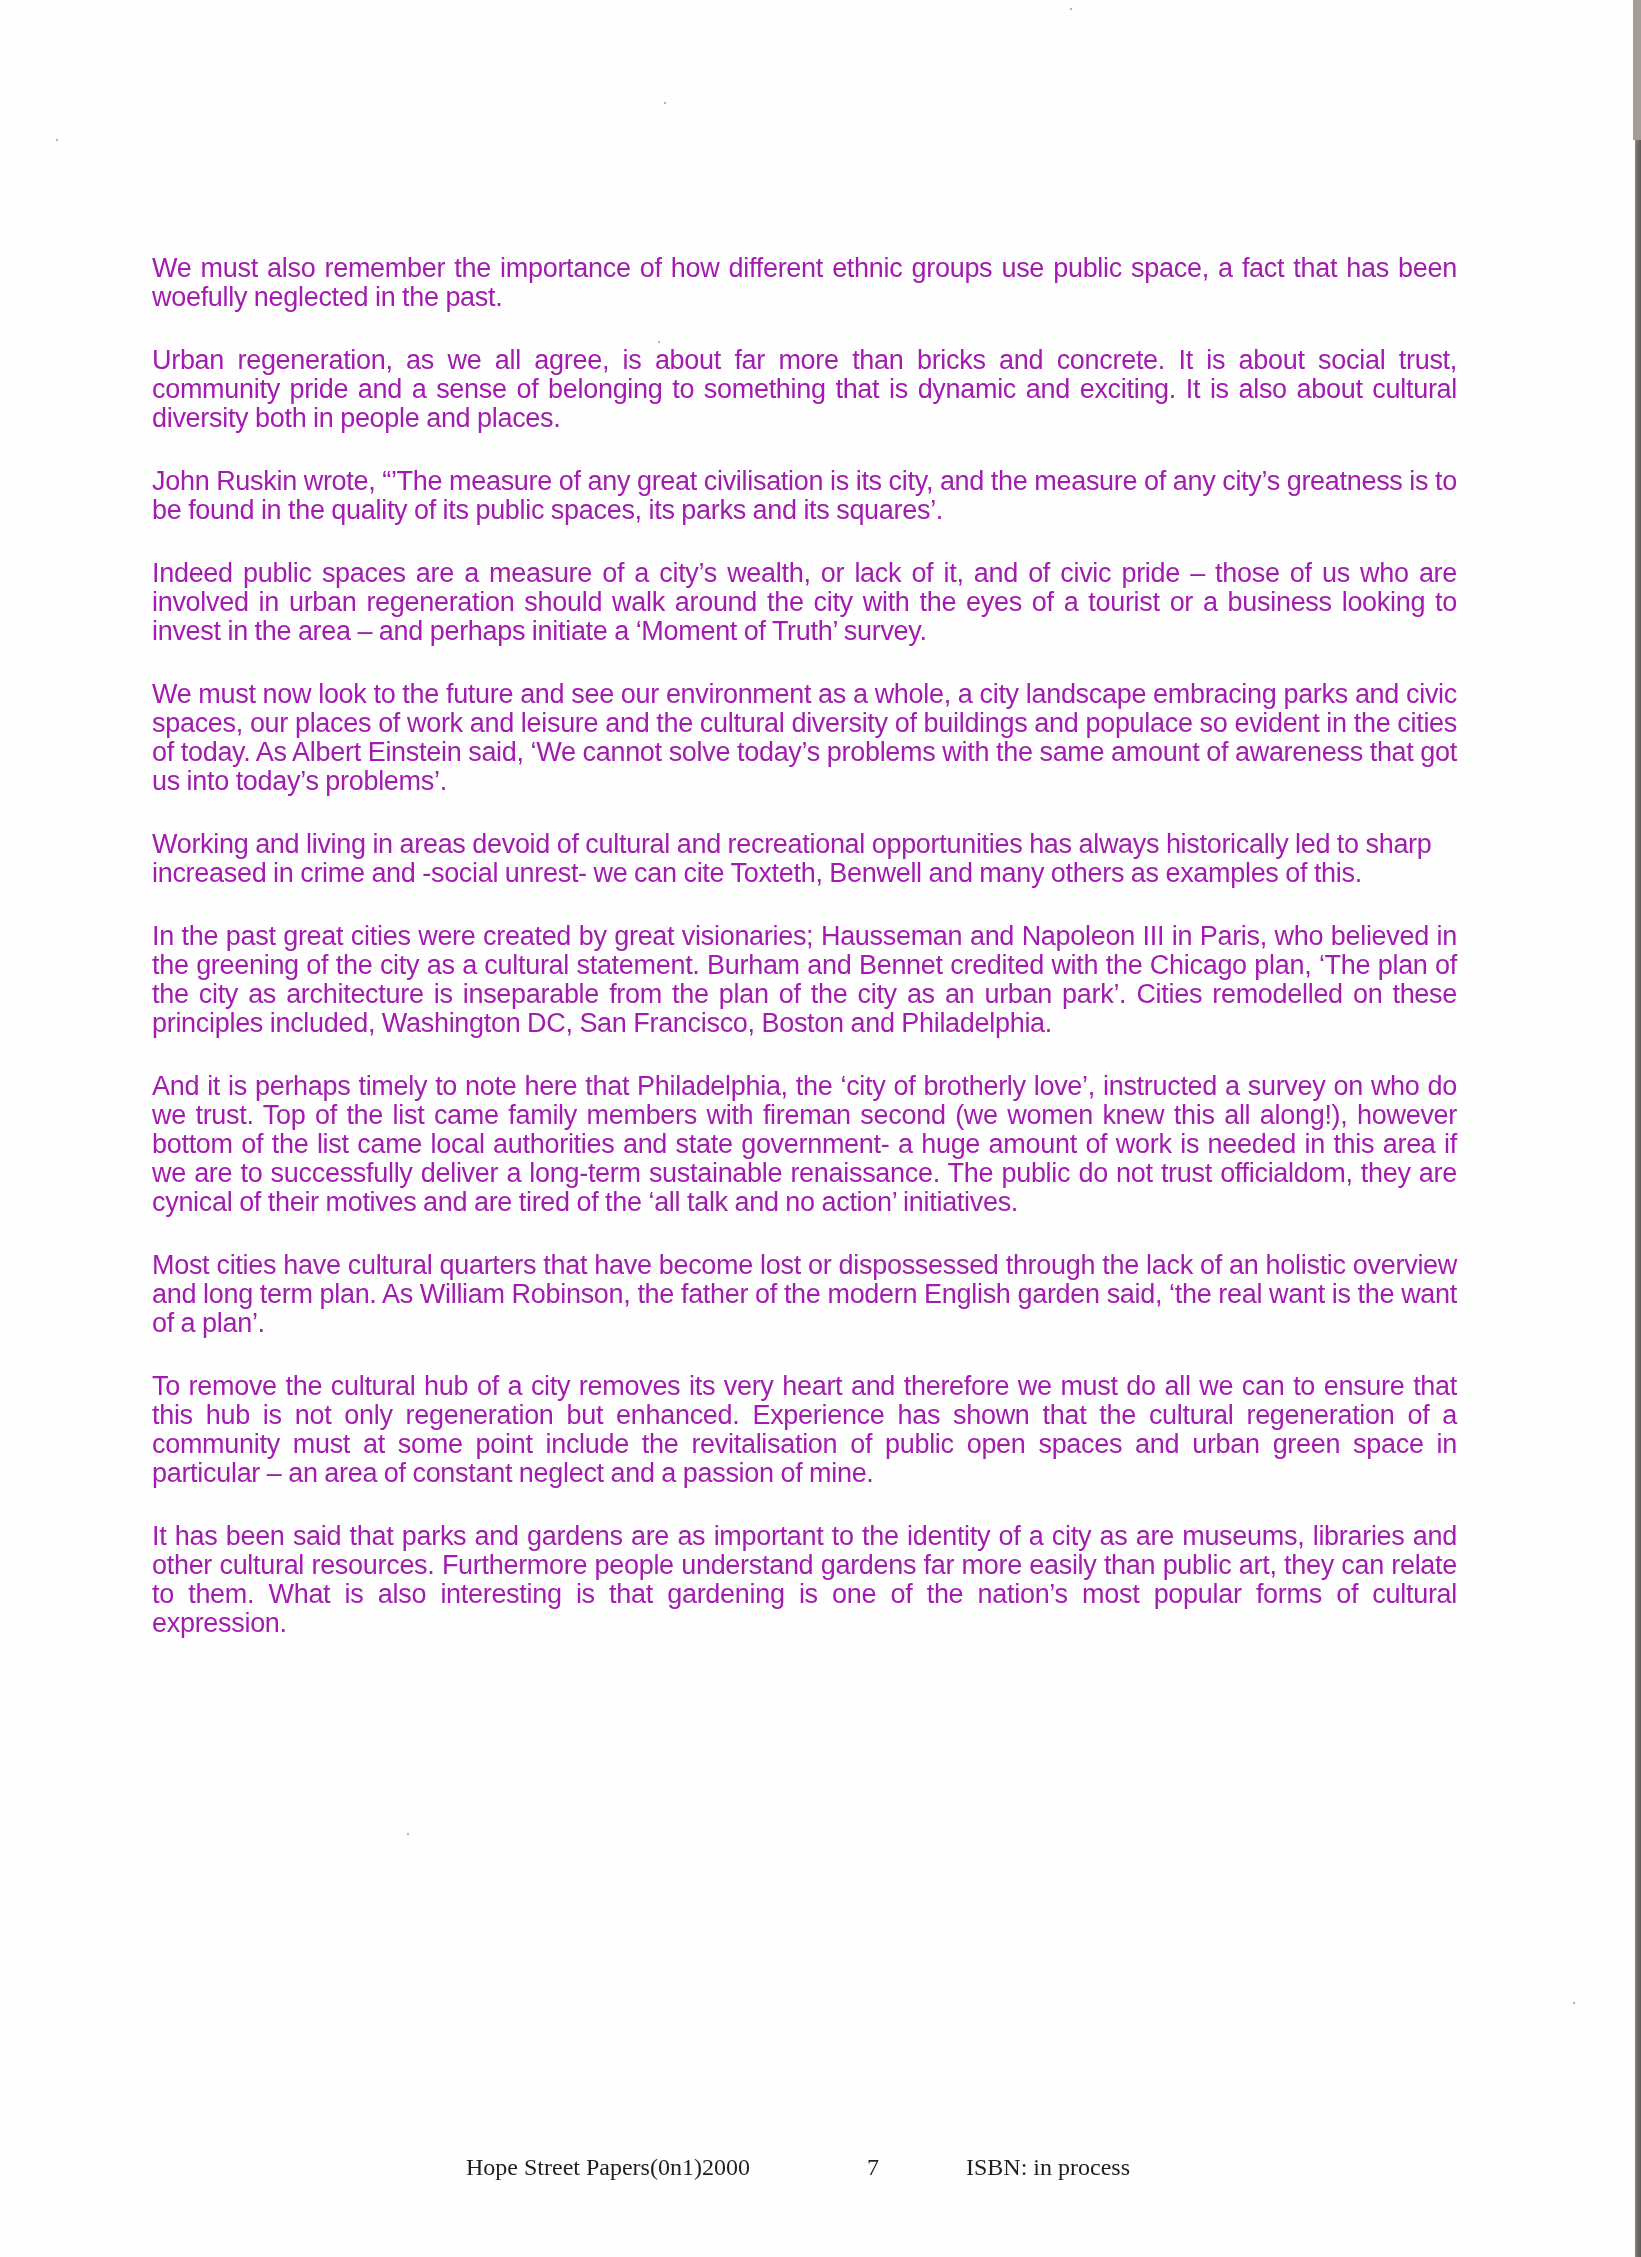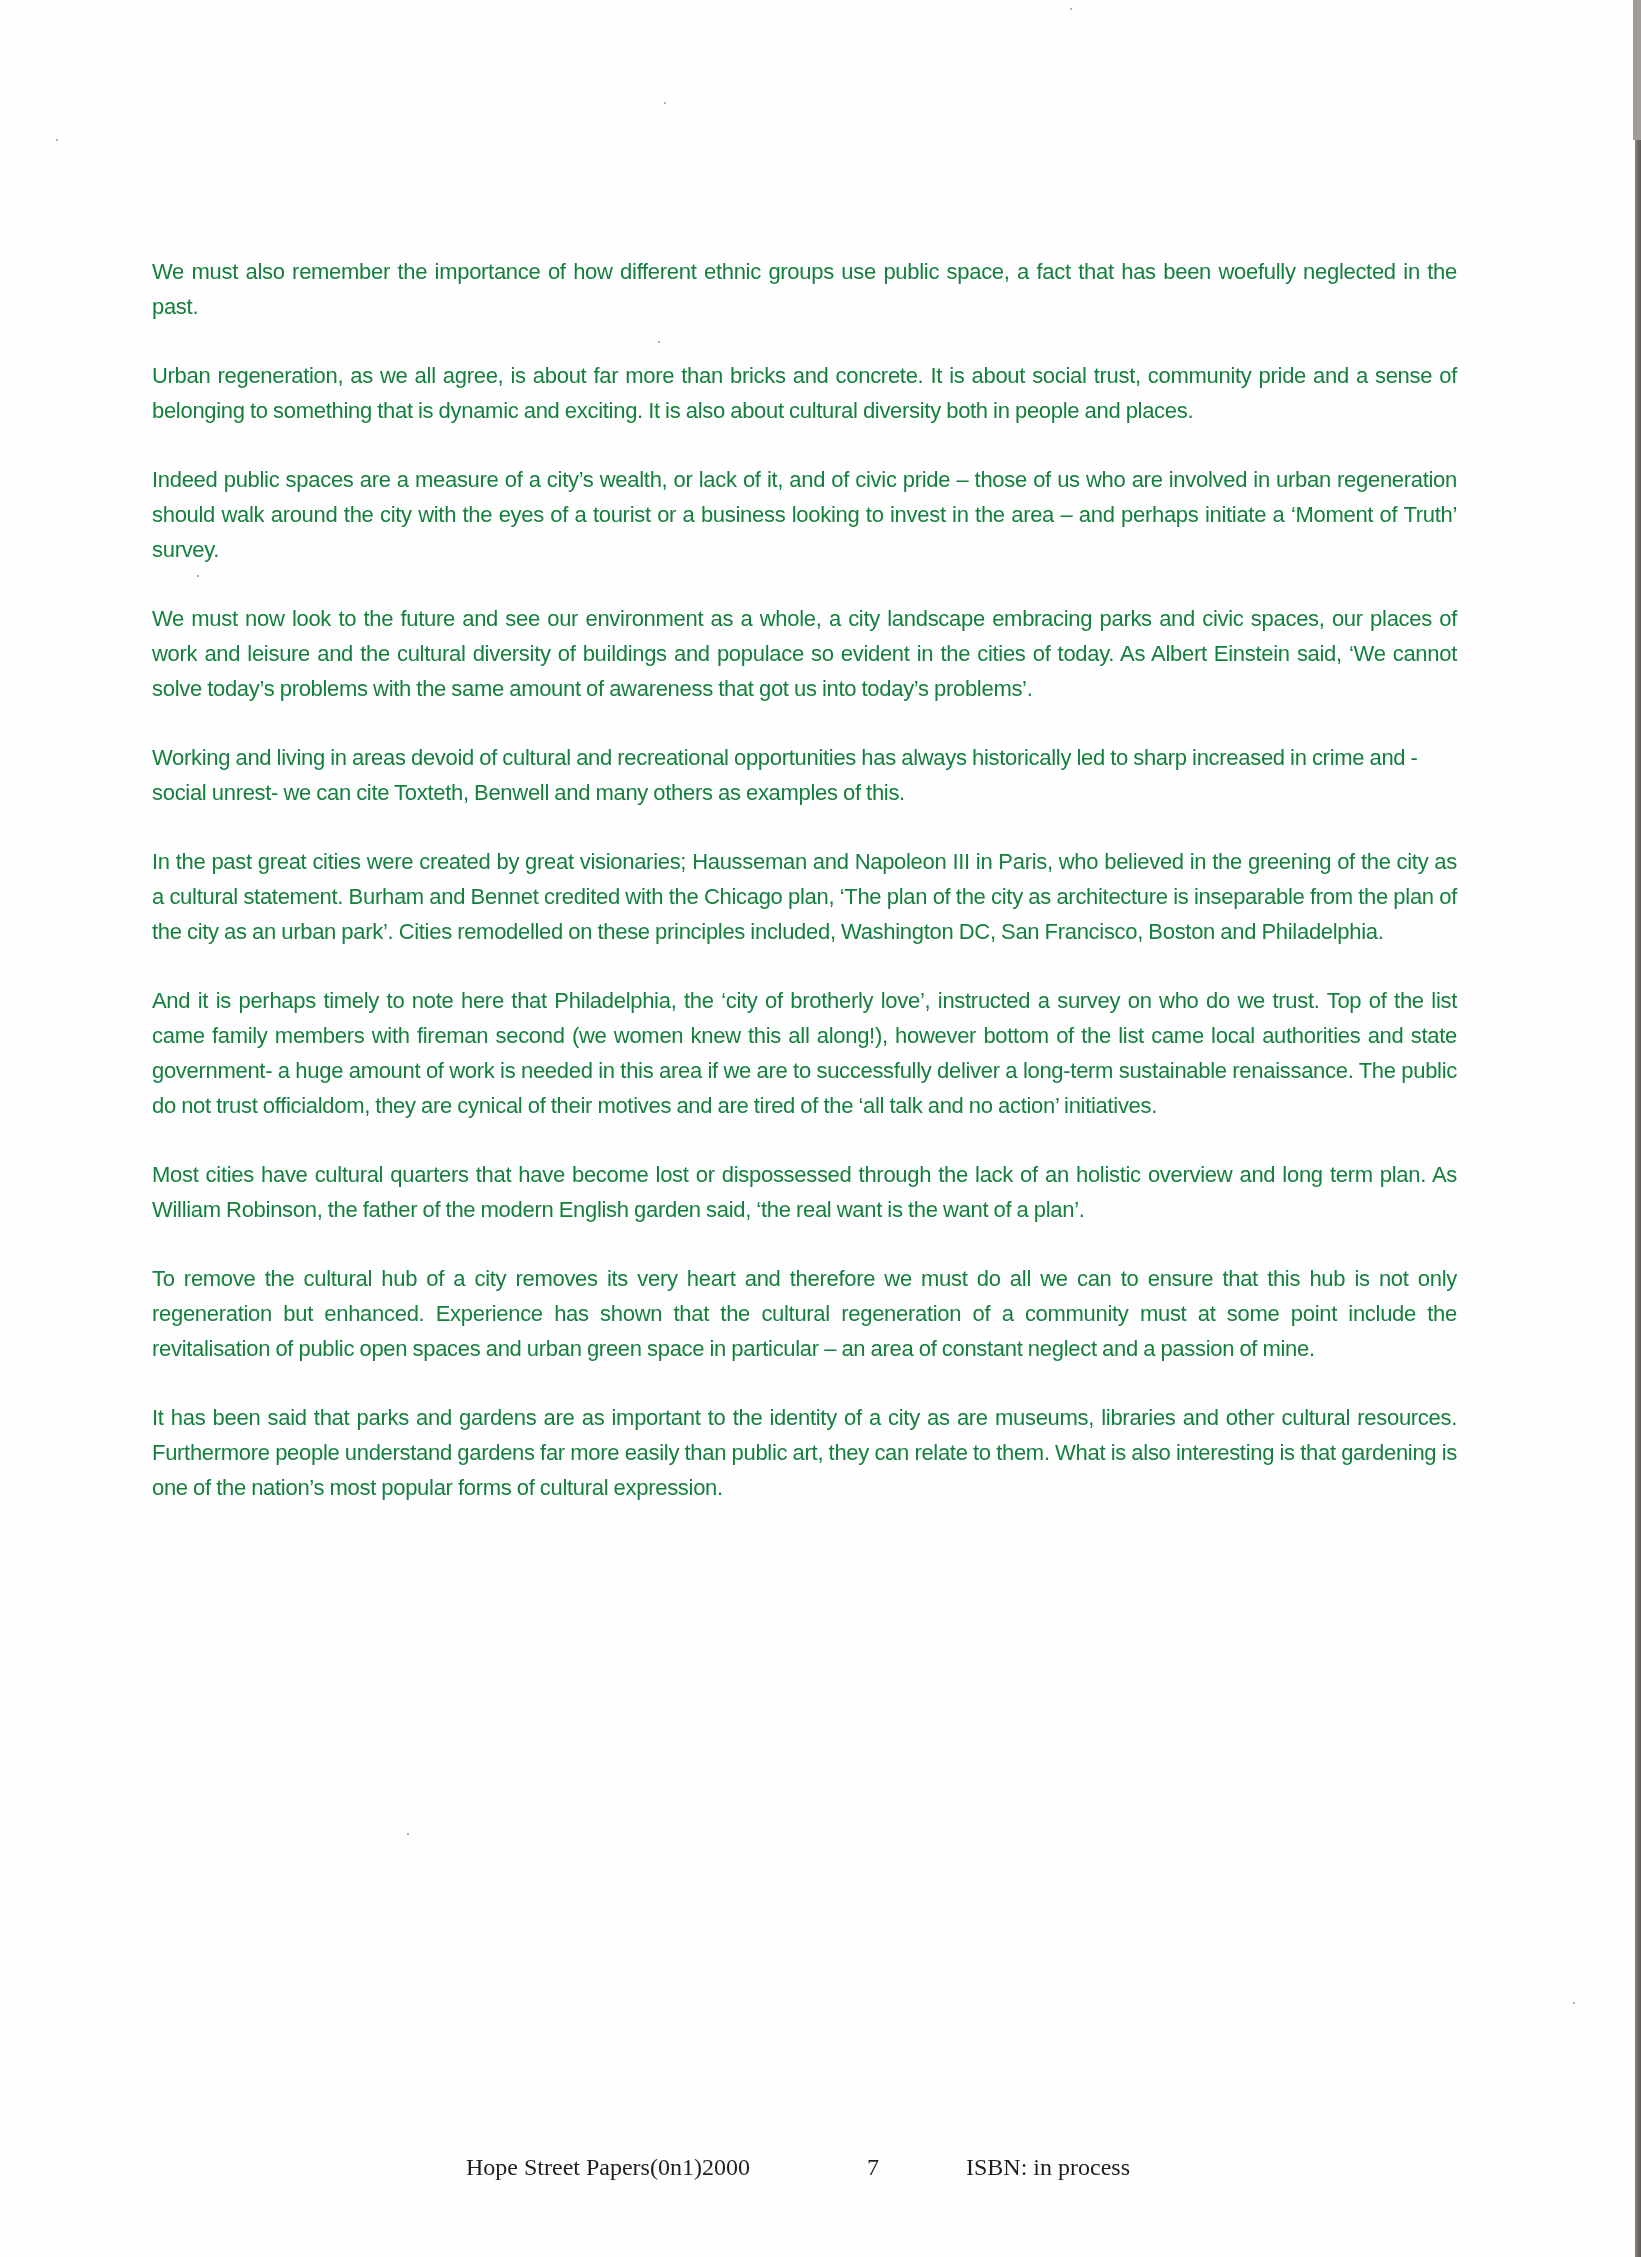--- a/index.html
+++ b/index.html
@@ -29,23 +29,23 @@
       width: 7.7px;
       height: 140px;
       background: #a39c96;
     }
     .page {
       position: absolute;
       left: 152px;
       top: 254px;
       width: 1305px;
       font-family: "Liberation Sans", sans-serif;
-      font-size: 22px;
-      line-height: 35px;
-      color: #15803d;
+      font-size: 27px;
+      line-height: 29px;
+      color: #a21caf;
       font-stretch: condensed;
     }
     .para {
       margin: 0 0 34px 0;
       text-align: justify;
       letter-spacing: -0.3px;
       word-spacing: -0.5px;
     }
     .para.left {
       text-align: left;
@@ -87,20 +87,21 @@
 <div class="speck" style="left:56px; top:139px;"></div>
 <div class="speck" style="left:658px; top:341px;"></div>
 <div class="speck" style="left:197px; top:575px;"></div>
 <div class="speck" style="left:407px; top:1833px;"></div>
 <div class="speck" style="left:1358px; top:1423px;"></div>
 <div class="speck" style="left:1573px; top:2002px;"></div>
 
 <main class="page">
   <p class="para">We must also remember the importance of how different ethnic groups use public space, a fact that has been woefully neglected in the past.</p>
   <p class="para">Urban regeneration, as we all agree, is about far more than bricks and concrete. It is about social trust, community pride and a sense of belonging to something that is dynamic and exciting. It is also about cultural diversity both in people and places.</p>
+  <p class="para">John Ruskin wrote, “’The measure of any great civilisation is its city, and the measure of any city’s greatness is to be found in the quality of its public spaces, its parks and its squares’.</p>
   <p class="para">Indeed public spaces are a measure of a city’s wealth, or lack of it, and of civic pride – those of us who are involved in urban regeneration should walk around the city with the eyes of a tourist or a business looking to invest in the area – and perhaps initiate a ‘Moment of Truth’ survey.</p>
   <p class="para">We must now look to the future and see our environment as a whole, a city landscape embracing parks and civic spaces, our places of work and leisure and the cultural diversity of buildings and populace so evident in the cities of today. As Albert Einstein said, ‘We cannot solve today’s problems with the same amount of awareness that got us into today’s problems’.</p>
   <p class="para left">Working and living in areas devoid of cultural and recreational opportunities has always historically led to sharp increased in crime and -social unrest- we can cite Toxteth, Benwell and many others as examples of this.</p>
   <p class="para">In the past great cities were created by great visionaries; Hausseman and Napoleon III in Paris, who believed in the greening of the city as a cultural statement. Burham and Bennet credited with the Chicago plan, ‘The plan of the city as architecture is inseparable from the plan of the city as an urban park’. Cities remodelled on these principles included, Washington DC, San Francisco, Boston and Philadelphia.</p>
   <p class="para">And it is perhaps timely to note here that Philadelphia, the ‘city of brotherly love’, instructed a survey on who do we trust. Top of the list came family members with fireman second (we women knew this all along!), however bottom of the list came local authorities and state government- a huge amount of work is needed in this area if we are to successfully deliver a long-term sustainable renaissance. The public do not trust officialdom, they are cynical of their motives and are tired of the ‘all talk and no action’ initiatives.</p>
   <p class="para">Most cities have cultural quarters that have become lost or dispossessed through the lack of an holistic overview and long term plan. As William Robinson, the father of the modern English garden said,  ‘the real want is the want of a plan’.</p>
   <p class="para">To remove the cultural hub of a city removes its very heart and therefore we must do all we can to ensure that this hub is not only regeneration but enhanced. Experience has shown that the cultural regeneration of a community must at some point include the revitalisation of public open spaces and urban green space in particular – an area of constant neglect and a passion of mine.</p>
   <p class="para">It has been said that parks and gardens are as important to the identity of a city as are museums, libraries and other cultural resources. Furthermore people understand gardens far more easily than public art, they can relate to them. What is also interesting is that gardening is one of the nation’s most popular forms of cultural expression.</p>
 </main>
 

